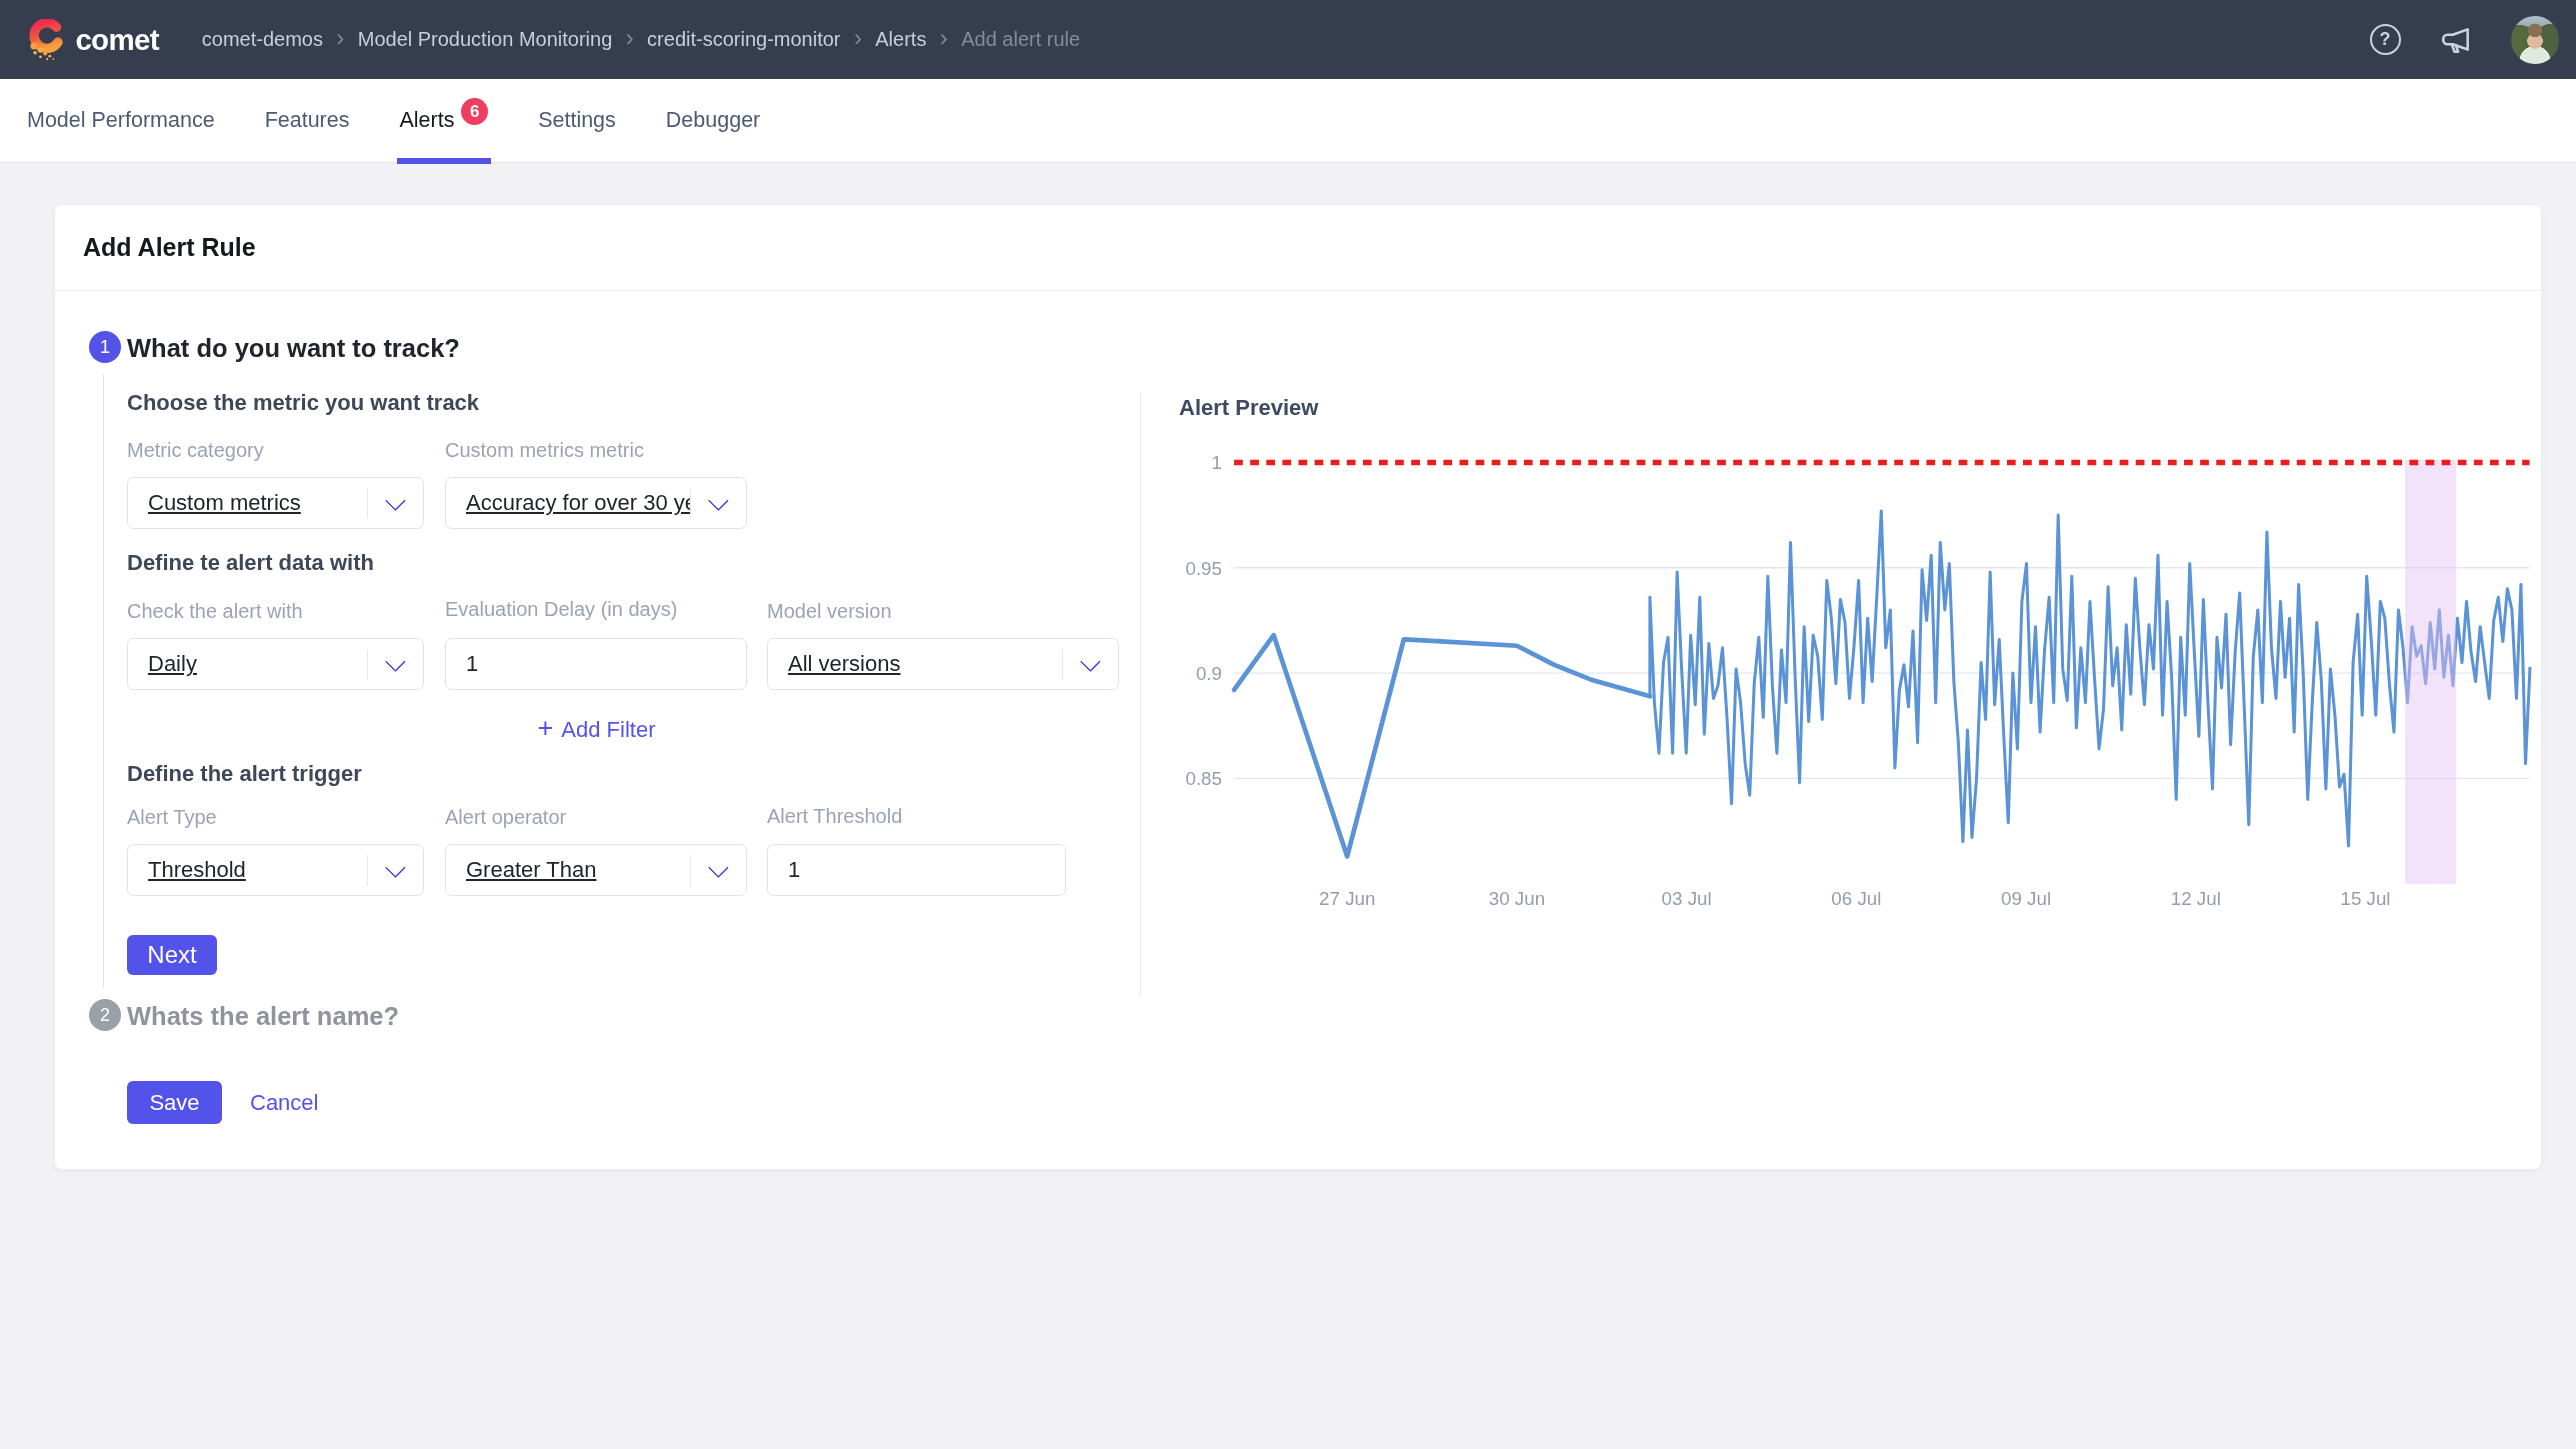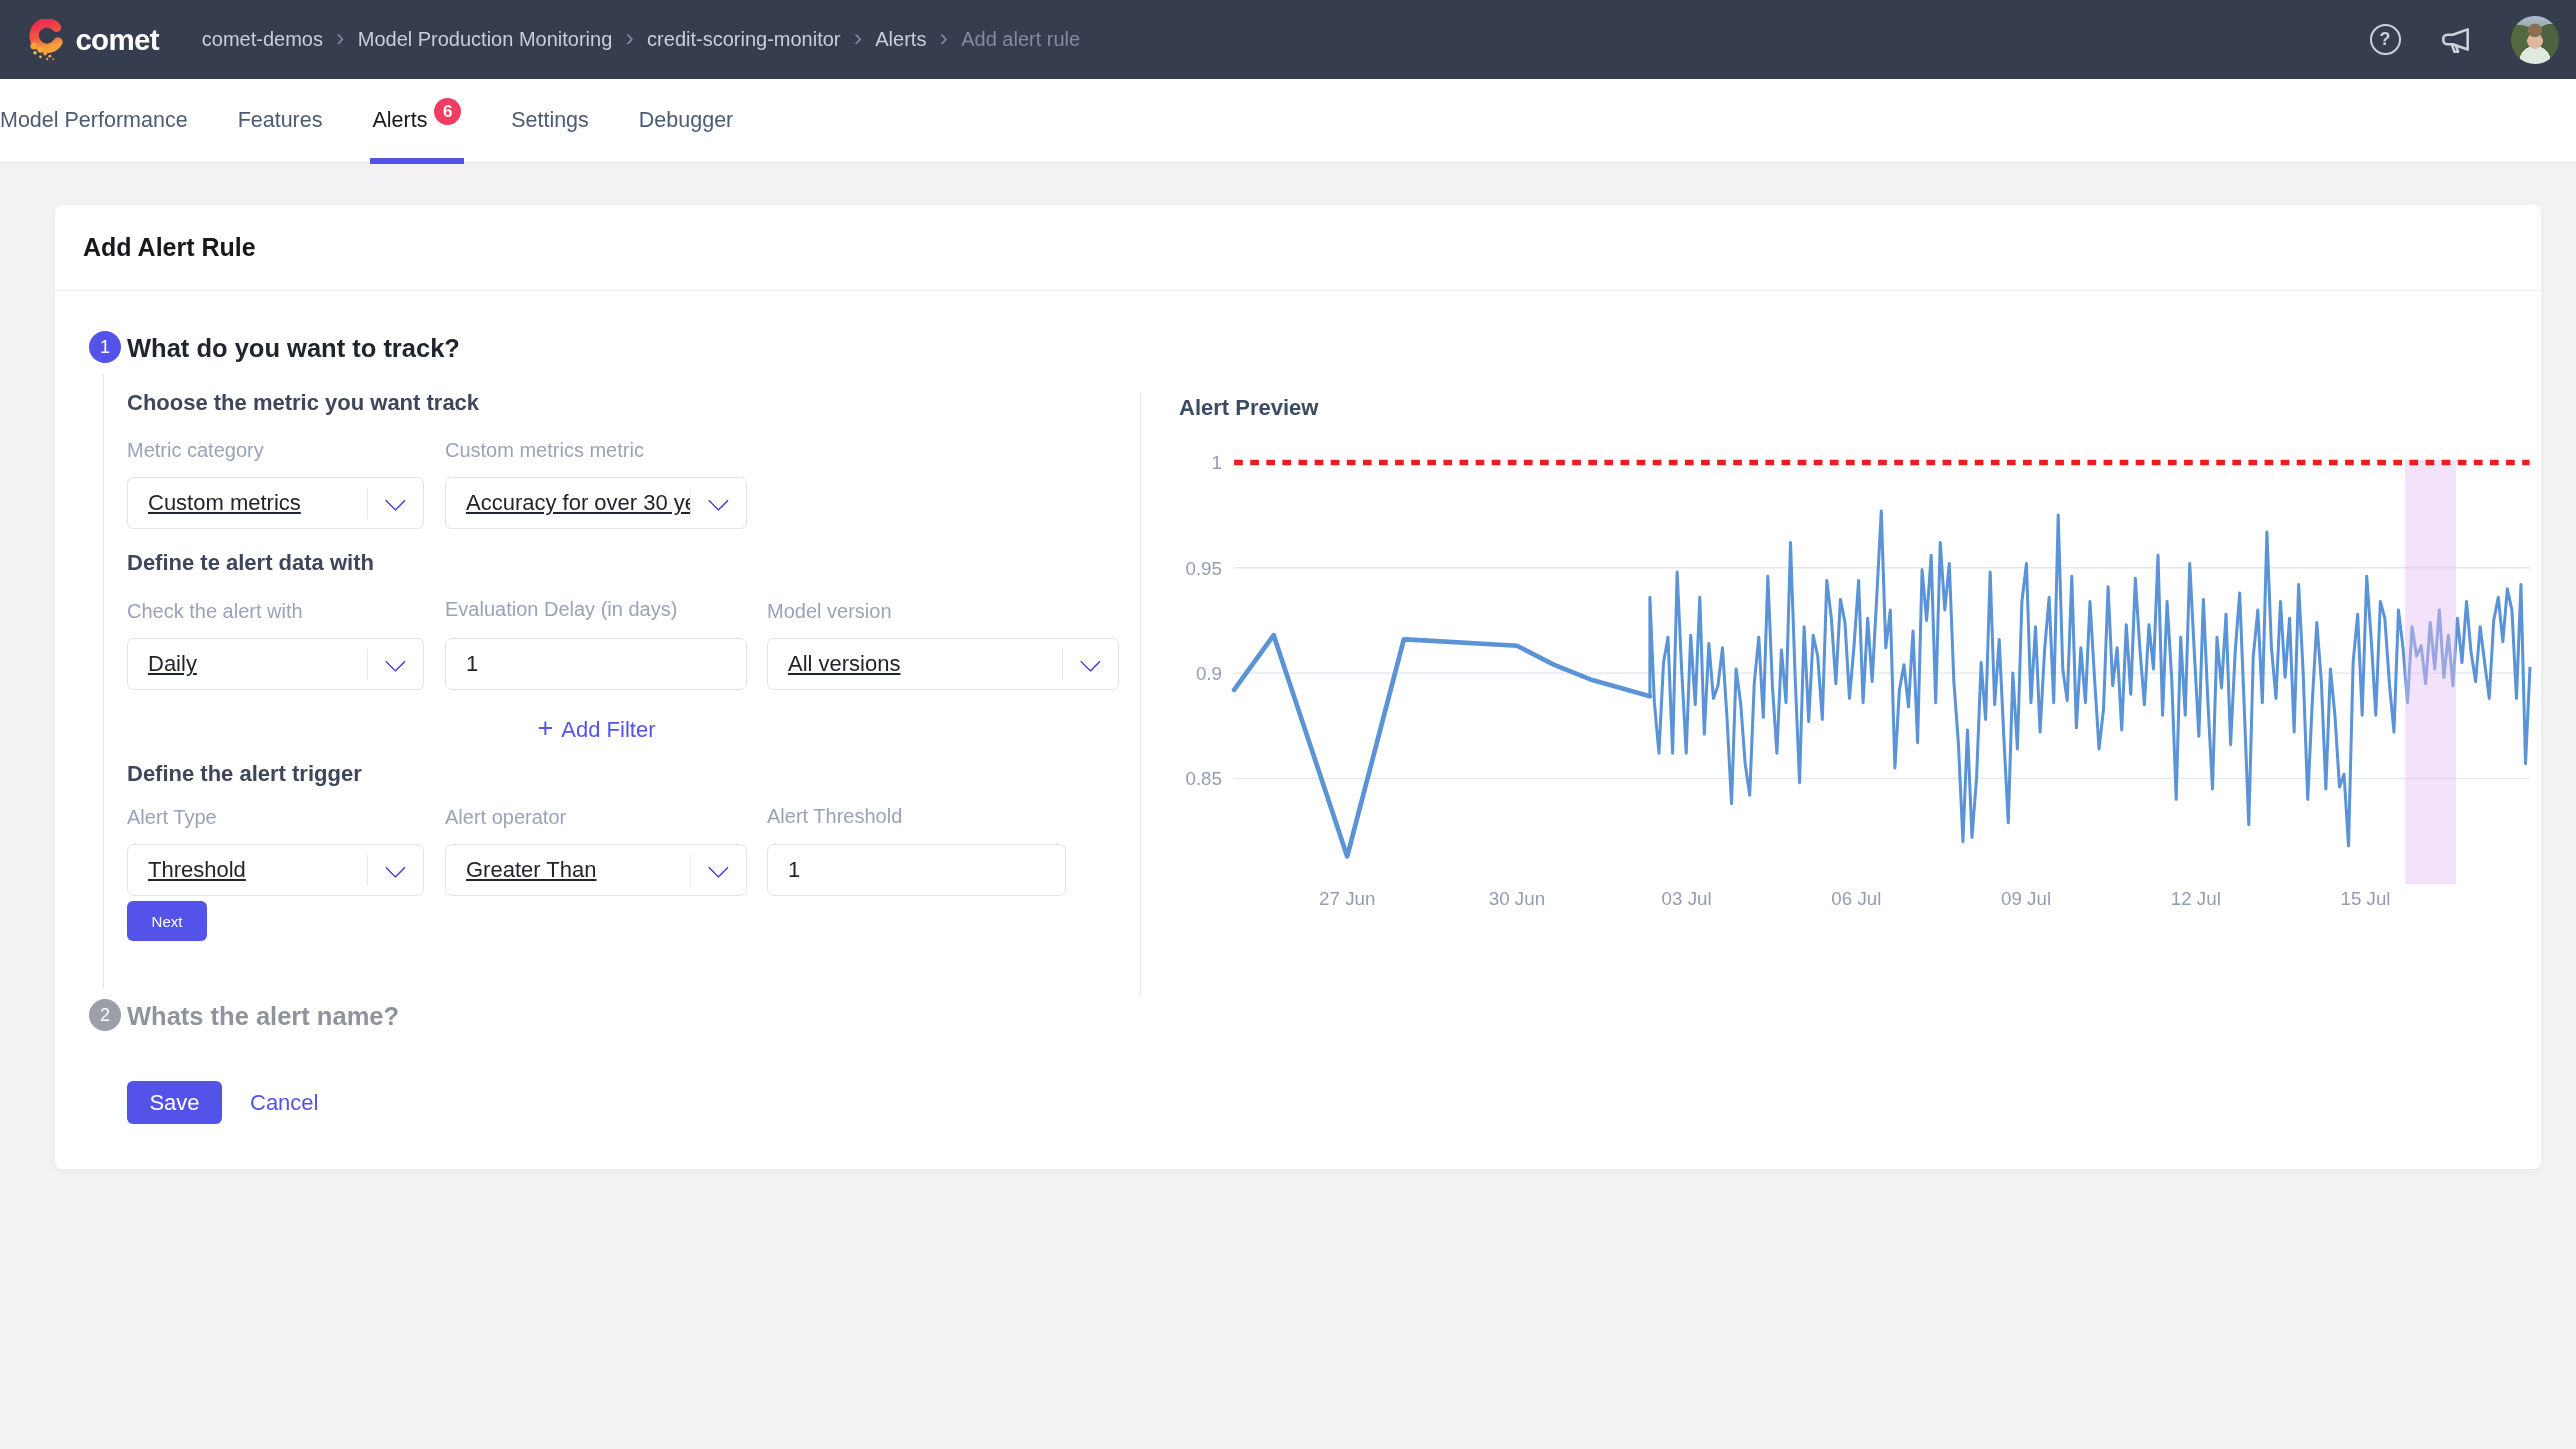--- a/index.html
+++ b/index.html
@@ -23,21 +23,21 @@
       radial-gradient(circle at 50% 30%, #8a6f52 0 16%, transparent 17%),
       radial-gradient(circle at 50% 52%, #e0b89c 0 22%, transparent 23%),
       radial-gradient(circle at 50% 95%, #dfeadf 0 30%, transparent 31%),
       radial-gradient(circle at 18% 60%, #55683f 0 40%, transparent 41%),
       radial-gradient(circle at 85% 55%, #4e6140 0 38%, transparent 39%),
       linear-gradient(180deg, #aebfd0 0%, #7c8f6d 55%, #5d6f4c 100%);
   }
 
   
   .tabbar { position:relative; width:2576px; height:84px; background:#ffffff;
-    border-bottom:1.3px solid #e4e5e9; display:flex; align-items:center; }
+    border-bottom:1.3px solid #e4e5e9; display:flex; align-items:center; padding-left:27px; }
   .tab { position:relative; height:84px; display:flex; align-items:center;
     font-size:21.5px; color:#4c5a72; margin-right:50px; cursor:pointer; }
   .tab.active { color:#15181f; }
   .tab .underline { position:absolute; left:-2.7px; right:-2.7px; bottom:-1.3px; height:5.4px; background:#5352e9; }
   .badge { display:inline-block; min-width:27px; height:27px; border-radius:13.4px; background:#ef3e61;
     color:#fff; font-size:17px; font-weight:bold; text-align:center; line-height:27px;
     margin-left:6.7px; position:relative; top:-9.4px; }
 
   
   .content { position:relative; width:2576px; }
@@ -69,21 +69,21 @@
   .text-input input { border:none; outline:none; font-size:22px; color:#20242c;
     padding-left:20px; width:100%; background:transparent; font-family:inherit; }
 
   .add-filter { position:absolute; left:72px; top:423px; width:939px; height:32px;
     display:flex; align-items:center; justify-content:center; gap:8px;
     color:#5352e9; font-size:22px; cursor:pointer; }
   .add-filter .plus { font-size:27px; font-weight:400; line-height:1; padding-bottom:2.7px; }
 
   .btn { border:none; border-radius:6px; background:#5352e9; color:#fff;
     font-family:inherit; cursor:pointer; display:flex; align-items:center; justify-content:center; }
-  .next-btn { position:absolute; left:72px; top:610px; width:80px; height:40px; font-size:15px; }
+  .next-btn { position:absolute; left:72px; top:644px; width:90px; height:40px; font-size:24px; }
   .save-btn { position:absolute; left:72px; top:790px; width:95px; height:43px; font-size:22px; }
   .cancel-btn { position:absolute; left:195px; top:790px; height:43px; display:flex; align-items:center;
     color:#5352e9; font-size:22px; cursor:pointer; background:none; border:none; font-family:inherit; }
 
   
   .chart-col { position:absolute; left:1085px; top:101px; width:1399px; height:604px;
     border-left:1.3px solid #eaeaee; padding-left:38px; }
   .chart-title { font-size:22px; font-weight:600; color:#3d4a63; margin-top:2.7px; }
   .chart-svg { margin-top:20px; }
 </style>

